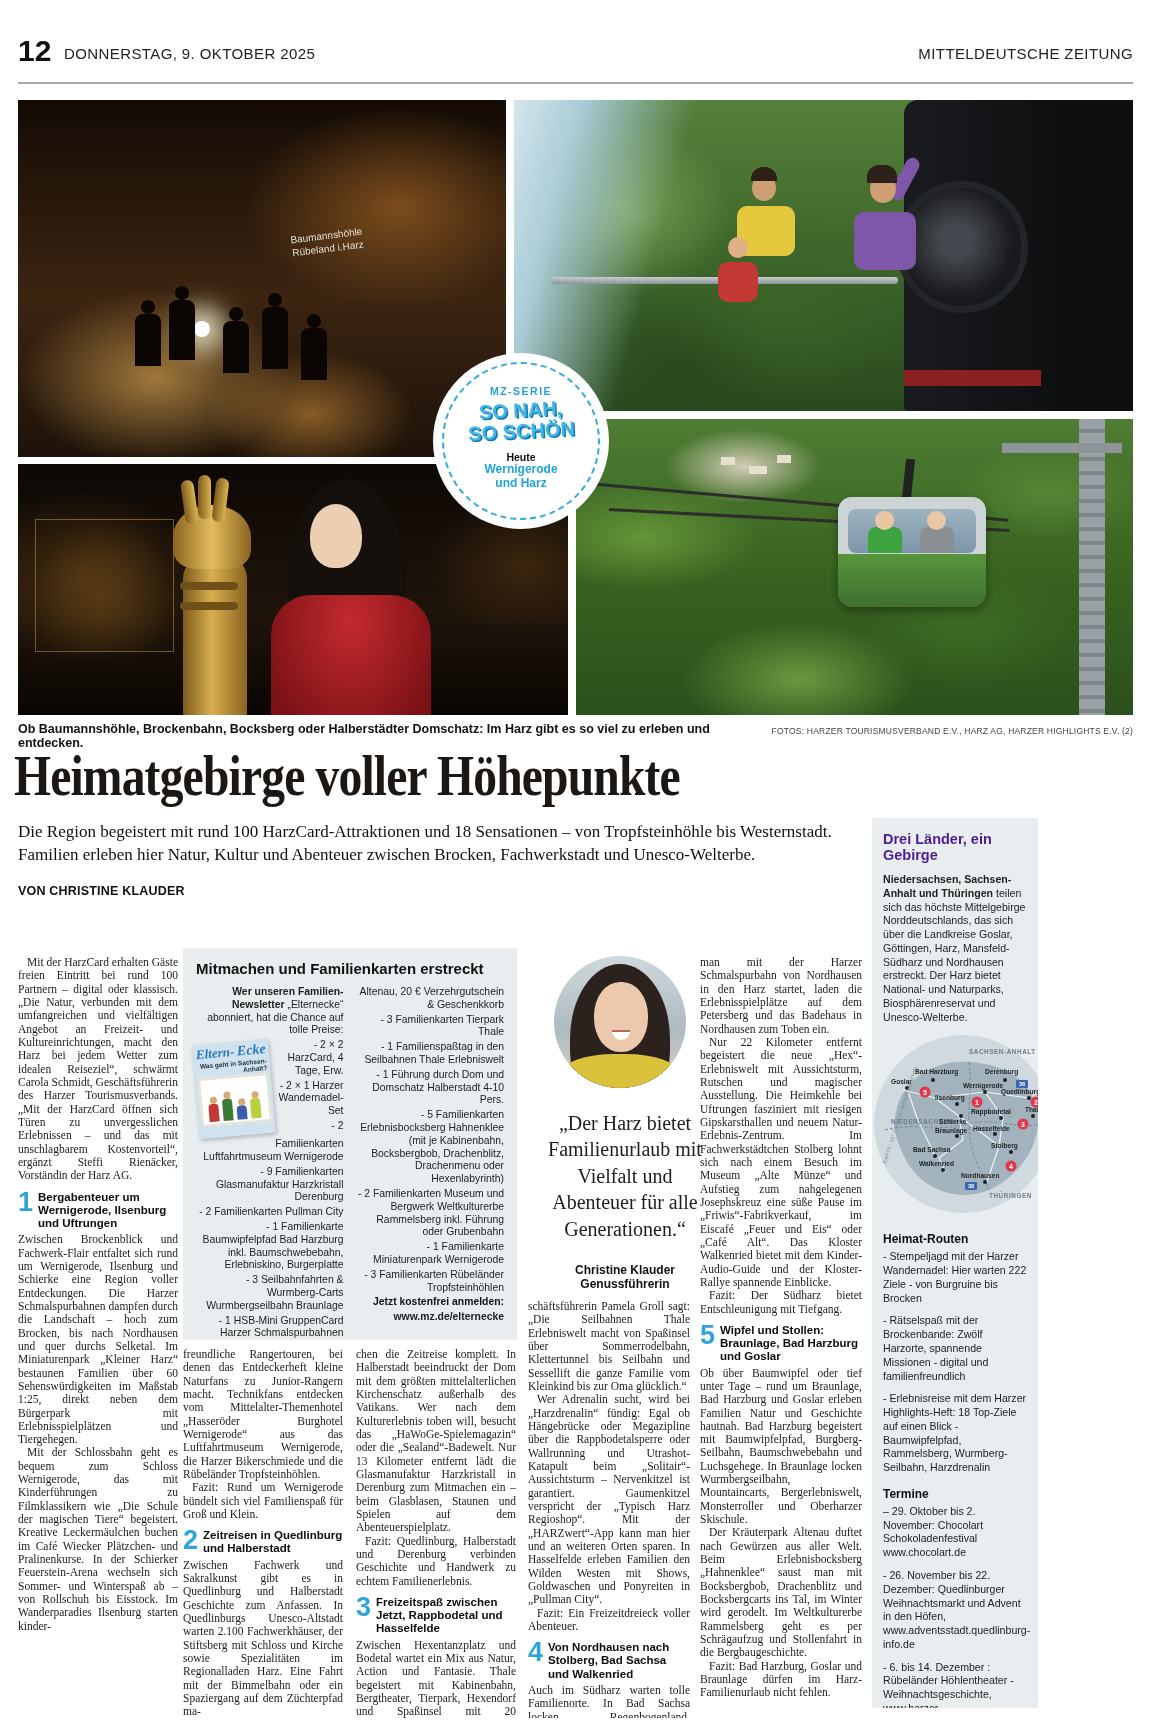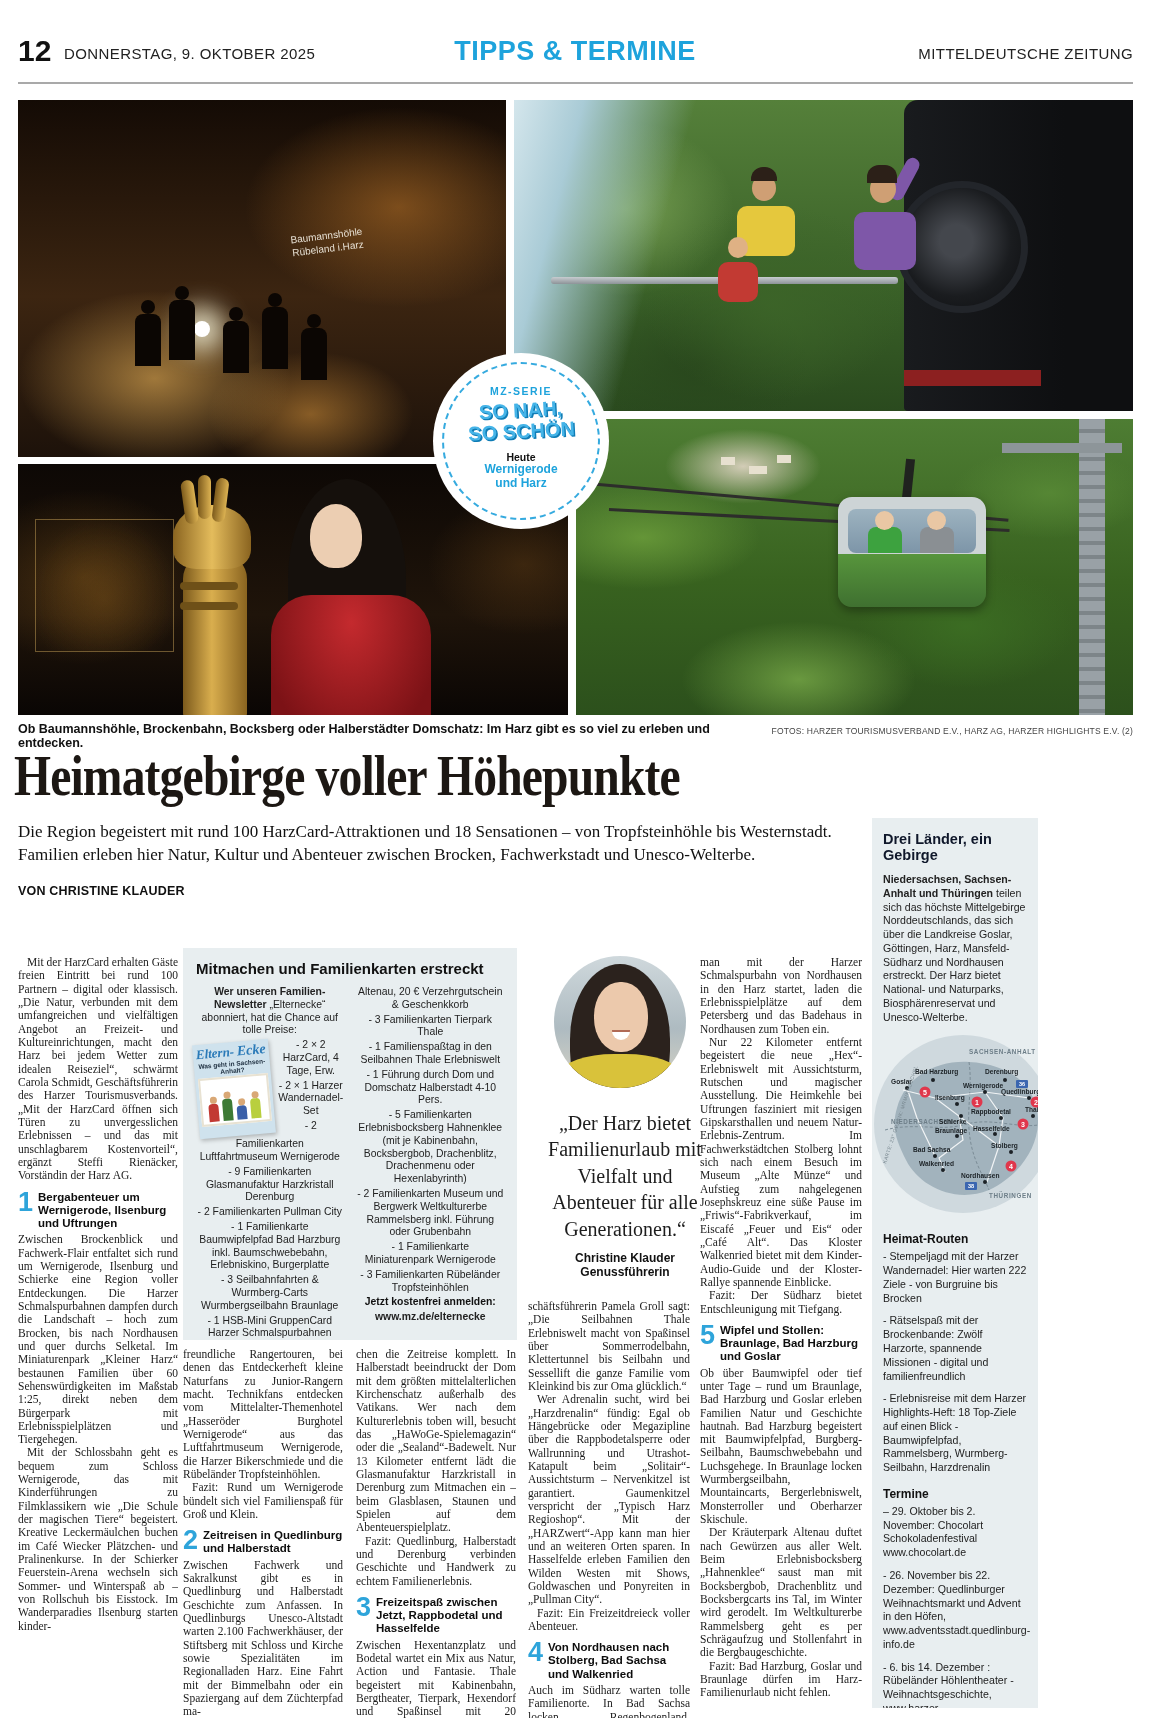--- a/index.html
+++ b/index.html
@@ -86,59 +86,58 @@
   .body-col{position:absolute;font-family:"Liberation Serif",serif;font-size:11.5px;line-height:1.16;text-align:justify;color:#1b1b1b;overflow:hidden;hyphens:auto;}
   .p{margin:0;}
   .ind{text-indent:9px;}
   .sec-head{display:flex;gap:5px;margin:8px 0 3px;font-family:"Liberation Sans",sans-serif;align-items:flex-start;}
   .sec-num{font-size:27px;font-weight:bold;color:#2ea4da;line-height:.85;}
   .sec-title{font-size:11.5px;font-weight:bold;line-height:1.15;color:#0d0d0d;text-align:left;}
   
   .cbox{left:183px;top:948px;width:334px;height:392px;background:#e8eef0;padding:12px 13px;box-sizing:border-box;overflow:hidden;}
   .cbox h3{margin:0 0 9px;font-size:15px;color:#111;}
   .ccols{display:flex;gap:13px;}
-  .ccol{width:150px;font-size:10.4px;line-height:1.23;color:#222;text-align:center;}
+  .ccol{width:150px;font-size:10.4px;line-height:1.23;color:#222;text-align:right;}
   .ccol p{margin:0 0 2px;}
   .eltern{float:left;width:76px;height:94px;margin:3px 6px 2px 0;background:#cfe2ed;transform:rotate(-5deg);box-shadow:1px 2px 4px rgba(0,0,0,.25);padding:3px;box-sizing:border-box;}
   .elt1{font-family:"Liberation Serif",serif;font-style:italic;font-weight:bold;color:#2a7ab8;font-size:13px;line-height:.95;}
   .elt3{font-size:6.5px;font-weight:bold;color:#234;line-height:1.1;}
   .elt-frame{margin-top:2px;background:#fff;height:44px;position:relative;border:2px solid #e8e2d2;}
   .fam{position:absolute;bottom:2px;width:10px;height:18px;border-radius:4px 4px 0 0;}
   .fam:before{content:"";position:absolute;top:-7px;left:2px;width:7px;height:7px;border-radius:50%;background:#d9a876;}
   .cta{font-weight:bold;color:#111;margin-top:8px;}
   
   .quoteblk{left:540px;top:956px;width:170px;text-align:center;}
   .portrait{position:relative;width:132px;height:132px;margin-left:14px;border-radius:50%;overflow:hidden;background:linear-gradient(180deg,#cfd8dc 0%,#aebbc1 55%,#d8d3c4 100%);}
   .p-hair{position:absolute;left:16px;top:8px;width:100px;height:150px;background:#2b221d;border-radius:50% 50% 42% 42%;}
   .p-face{position:absolute;left:40px;top:26px;width:54px;height:70px;background:#ecc9ac;border-radius:48%;}
   .p-smile{position:absolute;left:58px;top:74px;width:18px;height:8px;border-radius:0 0 16px 16px;background:#fff;border-top:2px solid #b06a55;}
   .p-body{position:absolute;left:8px;bottom:-8px;width:116px;height:42px;background:#d9c23a;border-radius:45% 45% 0 0;}
   .qtext{margin:22px 0 0;font-family:"Liberation Serif",serif;font-size:20px;line-height:1.32;color:#1d1d1d;}
-  .qname{margin-top:9px;font-size:12px;font-weight:bold;color:#111;}
+  .qname{margin-top:21px;font-size:12px;font-weight:bold;color:#111;}
   .qrole{font-size:12px;font-weight:bold;color:#111;}
   
   .sbar{left:872px;top:818px;width:166px;height:890px;background:#e8eef0;padding:13px 11px;box-sizing:border-box;overflow:hidden;text-align:left;}
-  .sbar h3{margin:0 0 10px;font-size:14.5px;color:#0f172a;}
+  .sbar h3{margin:0 0 10px;font-size:14.5px;color:#4c1d95;}
   .stext{font-size:10.6px;line-height:1.3;color:#222;}
   .stitle{font-size:12px;font-weight:bold;color:#111;margin:12px 0 4px;}
   .sitem{font-size:10.6px;line-height:1.3;color:#222;margin:0 0 9px;}
   .smap{margin:10px 0 2px -10px;}
   
   .map-region{font-size:6.3px;font-weight:bold;fill:#6d7e88;letter-spacing:.6px;}
   .map-town{font-size:6.6px;font-weight:bold;fill:#1c2226;}
   .map-credit{font-size:5px;fill:#78878f;letter-spacing:.4px;}
 </style>
 </head>
 <body>
 
 <div id="page">
 
   <div class="abs pageno">12</div>
   <div class="abs hdate">DONNERSTAG, 9. OKTOBER 2025</div>
-  <div class="abs hsection">TIPPS &amp; TERMINE</div>
   <div class="abs hmast">MITTELDEUTSCHE ZEITUNG</div>
   <div class="abs hrule"></div>
 
   <div class="photo photo-cave">
     <div class="abs cave-sign">
       <div>Baumannshöhle</div>
       <div>Rübeland i.Harz</div>
     </div>
     <div class="abs cave-light"></div>
     <div class="cave-person" style="left:24%;top:60%;"></div>

